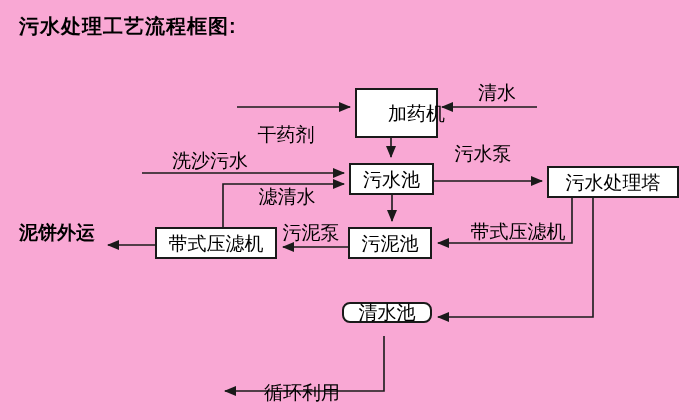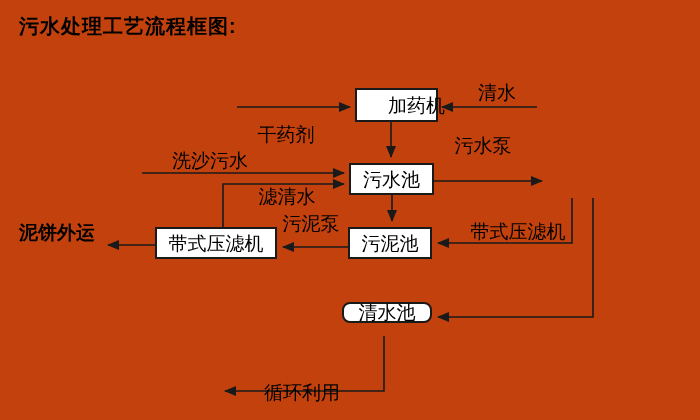--- a/index.html
+++ b/index.html
@@ -4,21 +4,21 @@
 <style>
   html, body {
     margin: 0;
     padding: 0;
     background: #ffffff;
   }
   #canvas {
     position: relative;
     width: 700px;
     height: 420px;
-    background: #c2410c;
+    background: #f9a8d4;
     font-family: "Liberation Sans", sans-serif;
     color: #000000;
     overflow: hidden;
   }
   #title {
     position: absolute;
     left: 19px;
     top: 13px;
     font-size: 20px;
     font-weight: bold;
@@ -38,41 +38,41 @@
     box-sizing: border-box;
     border: 2px solid #1a1a1a;
     background: #ffffff;
     display: flex;
     align-items: center;
     justify-content: center;
     font-size: 19px;
     line-height: 1;
     white-space: nowrap;
   }
-  .node-dosing-machine   { left: 355px; top: 88px;  width: 83px;  height: 34px; padding-left: 40px; }
+  .node-dosing-machine   { left: 355px; top: 88px;  width: 83px;  height: 50px; padding-left: 40px; }
   .node-sewage-pool      { left: 349px; top: 163px; width: 85px;  height: 32px; }
   .node-treatment-tower  { left: 547px; top: 166px; width: 132px; height: 32px; }
   .node-sludge-pool      { left: 348px; top: 227px; width: 84px;  height: 32px; }
   .node-belt-filter-press{ left: 155px; top: 227px; width: 122px; height: 32px; }
   .node-clean-water-pool { left: 342px; top: 302px; width: 90px;  height: 21px; border-radius: 8px; }
   .edge-label {
     position: absolute;
     transform: translateX(-50%);
     font-size: 19px;
     line-height: 1;
     white-space: nowrap;
     color: #000000;
   }
   .lbl-dry-agent        { left: 286px; top: 81px; margin-top: 44px; }
   .lbl-clean-water      { left: 497px; top: 83px; }
   .lbl-sand-wash-sewage { left: 210px; top: 151px; }
   .lbl-filtered-water   { left: 287px; top: 187px; }
-  .lbl-sewage-pump      { left: 483px; top: 136px; }
+  .lbl-sewage-pump      { left: 483px; top: 144px; }
   .lbl-bottom-sewage    { left: 518px; top: 222px; }
-  .lbl-sludge-pump      { left: 311px; top: 214px; }
+  .lbl-sludge-pump      { left: 311px; top: 223px; }
   .lbl-mud-cake-out     { left: 57px;  top: 223px; font-weight: bold; }
   .lbl-recycle-use      { left: 302px; top: 383px; }
 </style>
 </head>
 <body>
 
 <div id="canvas">
 
   <div id="title">污水处理工艺流程框图:</div>
 
@@ -97,20 +97,23 @@
       <path d="M384 336 L384 391 L225 391" marker-end="url(#ah)"></path>
     </g>
   </svg>
 
   <div class="node node-dosing-machine">
     <span>加药机</span>
   </div>
   <div class="node node-sewage-pool">
     <span>污水池</span>
   </div>
+  <div class="node node-treatment-tower">
+    <span>污水处理塔</span>
+  </div>
   <div class="node node-sludge-pool">
     <span>污泥池</span>
   </div>
   <div class="node node-belt-filter-press">
     <span>带式压滤机</span>
   </div>
   <div class="node node-clean-water-pool">
     <span>清水池</span>
   </div>
 

